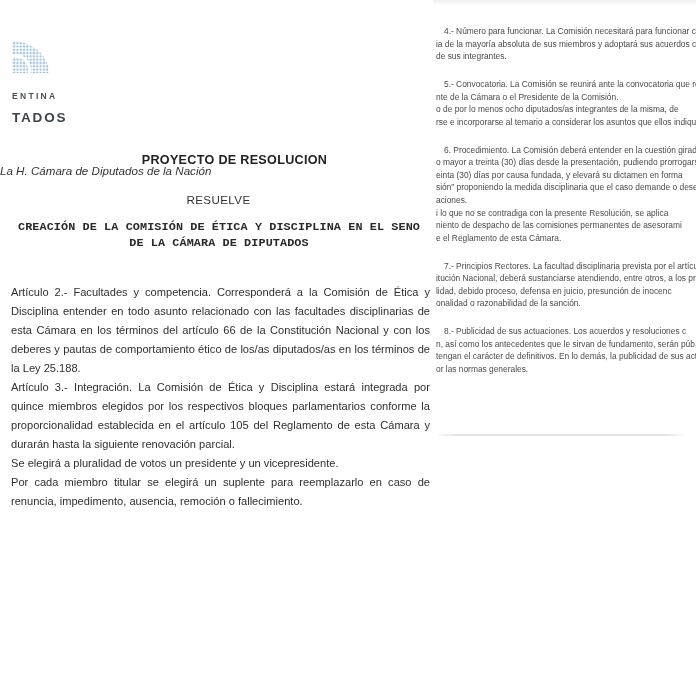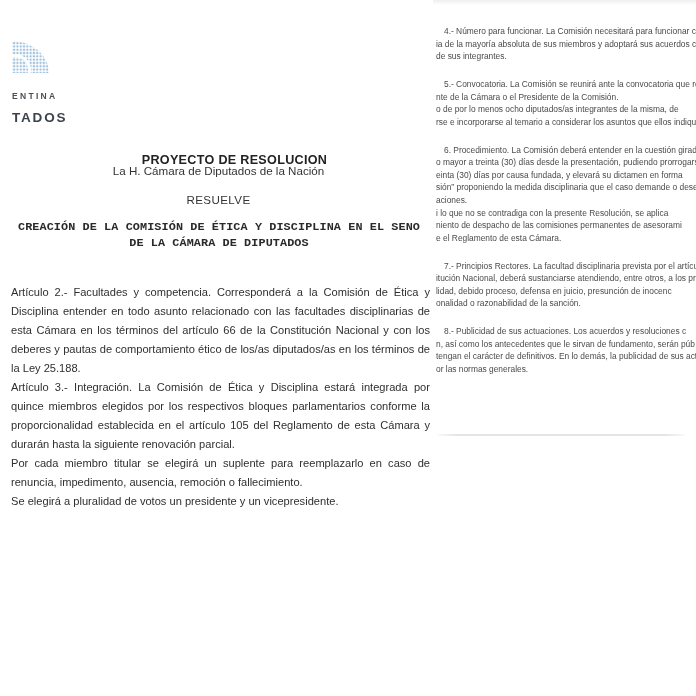--- a/index.html
+++ b/index.html
@@ -20,22 +20,22 @@
   .logo-t2{position:absolute;left:12px;top:91px;font-size:8.5px;letter-spacing:2.3px;
             color:#4a5056;font-weight:600;}
 
   .quote1{position:absolute;left:303px;top:66px;width:230px;font-style:italic;
           font-size:8.2px;color:#7a7a7a;line-height:11.5px;}
   .quote1 div{white-space:nowrap;}
   .quote1 .q2{padding-left:14px;}
 
   .title{position:absolute;top:137px;left:0;width:437px;margin:16px;text-align:center;
          font-size:12.6px;font-weight:700;color:#222;letter-spacing:.3px;}
-  .subtitle{position:absolute;top:164px;left:0;width:437px;text-align:center;
-         font-size:11.6px;color:#333;}
+  .subtitle{position:absolute;top:164px;left:0;width:437px;
+         font-style:italic;font-size:11.6px;color:#333;}
   .resuelve{position:absolute;top:193px;left:0;width:437px;text-align:center;
          font-size:11.6px;color:#333;letter-spacing:.4px;}
   .heading{position:absolute;top:220px;left:17px;width:404px;margin:0;text-align:center;
          font-size:11.8px;font-weight:700;color:#2a2a2a;line-height:15.5px;letter-spacing:.1px;font-family:Liberation Mono, monospace;}
 
   .body1{position:absolute;top:283px;left:11px;width:419px;font-size:11.1px;
          line-height:19px;color:#2f2f2f;}
   .para{margin:0;text-align:justify;}
   .para.gap{margin-bottom:19px;}
 
@@ -79,22 +79,22 @@
 
 
     <h1 class="title">PROYECTO DE RESOLUCION</h1>
     <div class="subtitle">La H. Cámara de Diputados de la Nación</div>
     <div class="resuelve">RESUELVE</div>
     <h2 class="heading">CREACIÓN DE LA COMISIÓN DE ÉTICA Y DISCIPLINA EN EL SENO DE LA CÁMARA DE DIPUTADOS</h2>
 
     <div class="body1">
       <p class="para">Artículo 2.- Facultades y competencia. Corresponderá a la Comisión de Ética y Disciplina entender en todo asunto relacionado con las facultades disciplinarias de esta Cámara en los términos del artículo 66 de la Constitución Nacional y con los deberes y pautas de comportamiento ético de los/as diputados/as en los términos de la Ley 25.188.</p>
       <p class="para">Artículo 3.- Integración. La Comisión de Ética y Disciplina estará integrada por quince miembros elegidos por los respectivos bloques parlamentarios conforme la proporcionalidad establecida en el artículo 105 del Reglamento de esta Cámara y durarán hasta la siguiente renovación parcial.</p>
+      <p class="para">Se elegirá a pluralidad de votos un presidente y un vicepresidente.</p>
       <p class="para">Por cada miembro titular se elegirá un suplente para reemplazarlo en caso de renuncia, impedimento, ausencia, remoción o fallecimiento.</p>
-      <p class="para">Se elegirá a pluralidad de votos un presidente y un vicepresidente.</p>
     </div>
   </section>
 
   <section class="page2">
     <div class="p2-flow">
       <div class="p2-para">
           <div class="p2-line">4.- Número para funcionar. La Comisión necesitará para funcionar c</div>
           <div class="p2-line">ia de la mayoría absoluta de sus miembros y adoptará sus acuerdos co</div>
           <div class="p2-line">de sus integrantes.</div>
         </div>

